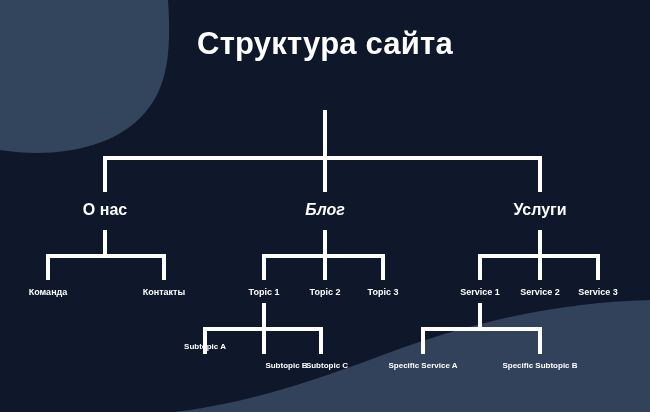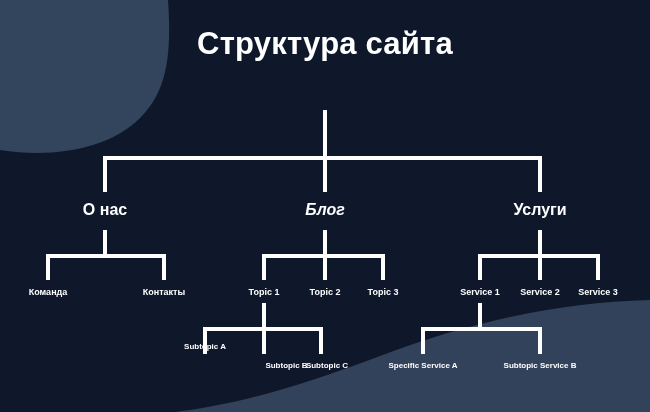--- a/index.html
+++ b/index.html
@@ -107,15 +107,15 @@
   <div class="node lvl-3" style="left:325px; top:292px;">Topic 2</div>
   <div class="node lvl-3" style="left:383px; top:292px;">Topic 3</div>
   <div class="node lvl-3" style="left:480px; top:292px;">Service 1</div>
   <div class="node lvl-3" style="left:540px; top:292px;">Service 2</div>
   <div class="node lvl-3" style="left:598px; top:292px;">Service 3</div>
 
   <div class="node lvl-4" style="left:205px; top:346px;">Subtopic A</div>
   <div class="node lvl-4" style="left:264px; top:365px;padding-left:45px;">Subtopic B</div>
   <div class="node lvl-4" style="left:321px; top:365px;padding-left:12px;">Subtopic C</div>
   <div class="node lvl-4" style="left:423px; top:365px;">Specific Service A</div>
-  <div class="node lvl-4" style="left:540px; top:365px;">Subtopic Service B</div>
+  <div class="node lvl-4" style="left:540px; top:365px;">Specific Subtopic B</div>
 
 </div>
 
 </body></html>

